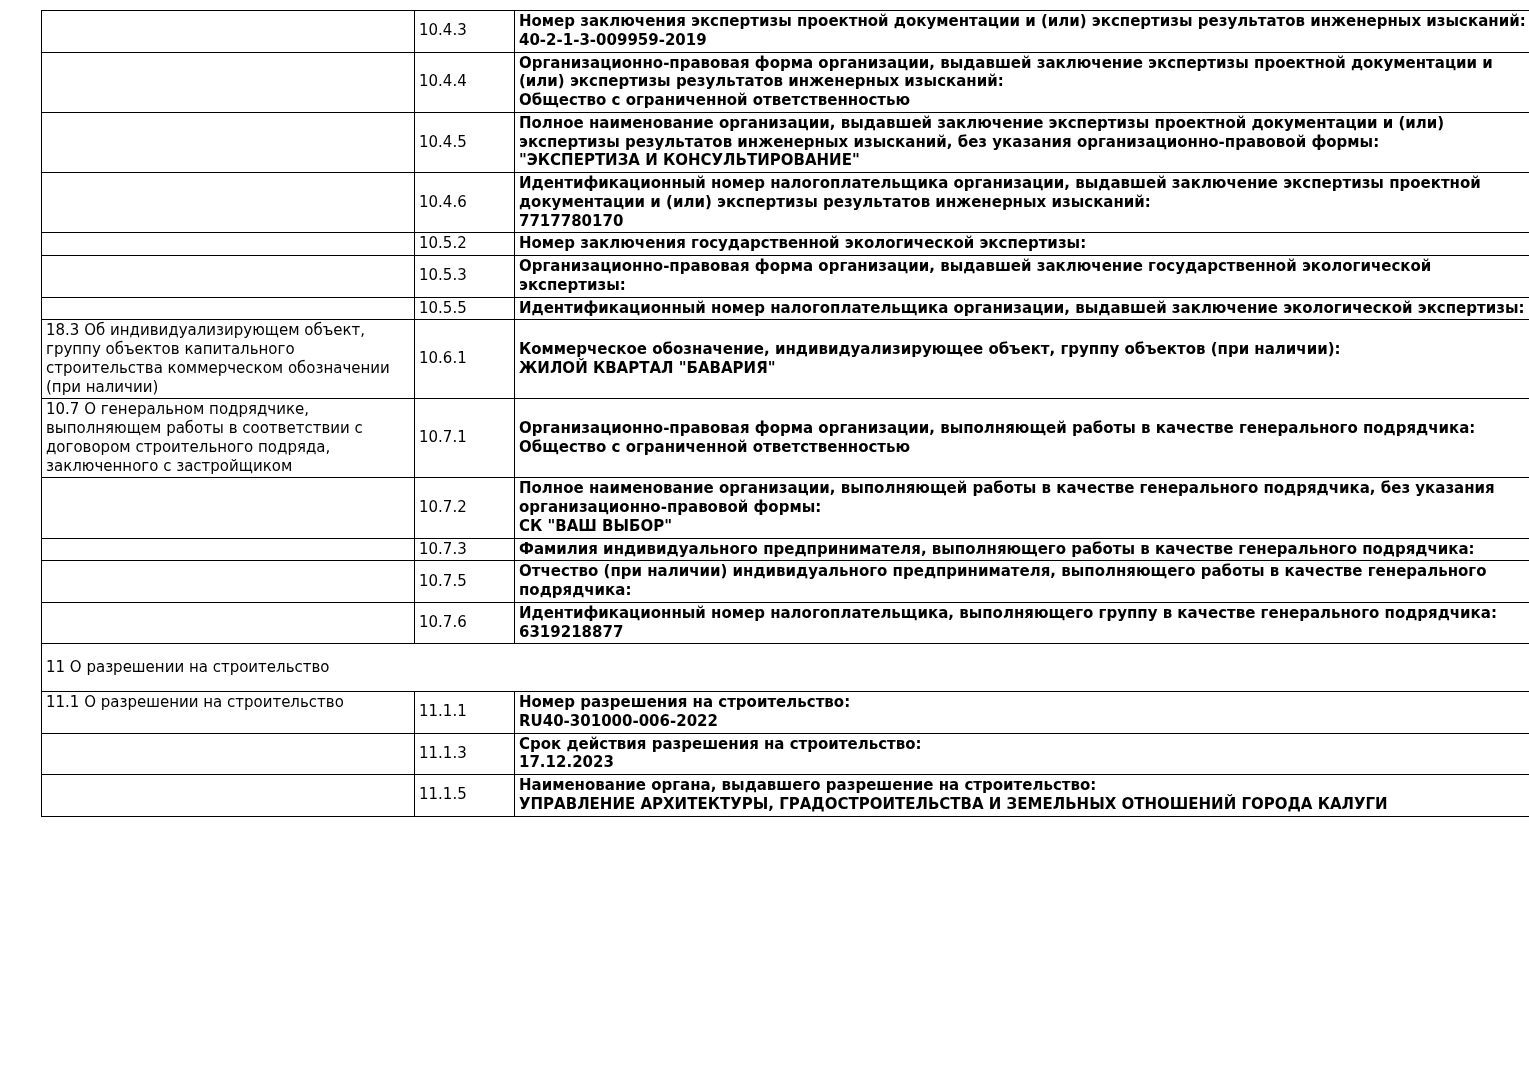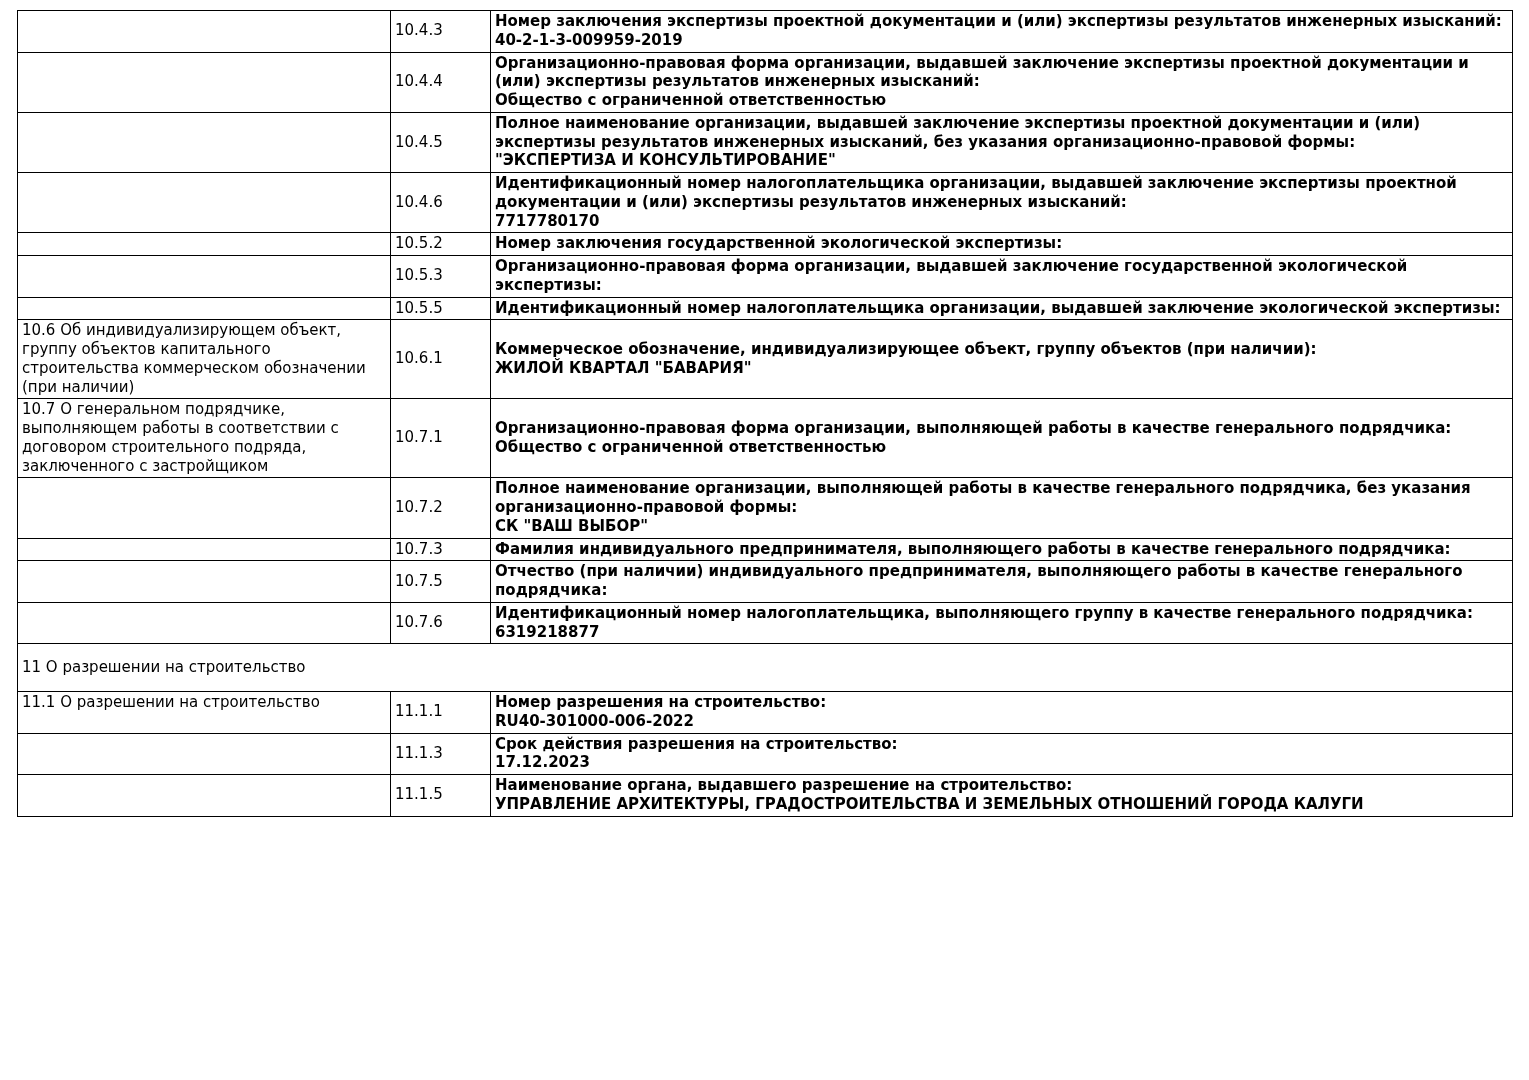--- a/index.html
+++ b/index.html
@@ -10,20 +10,21 @@
   }
   body {
     width: 1529px;
     min-height: 1080px;
     font-family: "DejaVu Sans", "Liberation Sans", sans-serif;
     font-size: 15px;
     color: #000;
   }
   .page {
     padding: 10px 17px 0 17px;
+    margin-left: 24px;
   }
   table.decl-table {
     border-collapse: collapse;
     table-layout: fixed;
     width: 1495px;
   }
   col.c-section { width: 373px; }
   col.c-code    { width: 100px; }
   col.c-content { width: 1022px; }
   td {
@@ -107,21 +108,21 @@
           </td>
         </tr>
         <tr>
           <td class="col-section"></td>
           <td class="col-code">10.5.5</td>
           <td class="col-content">
             <div class="field-label">Идентификационный номер налогоплательщика организации, выдавшей заключение экологической экспертизы:</div>
           </td>
         </tr>
         <tr>
-          <td class="col-section">10.6 Об индивидуализирующем объект, группу объектов капитального строительства коммерческом обозначении (при наличии)</td>
+          <td class="col-section">18.3 Об индивидуализирующем объект, группу объектов капитального строительства коммерческом обозначении (при наличии)</td>
           <td class="col-code">10.6.1</td>
           <td class="col-content">
             <div class="field-label">Коммерческое обозначение, индивидуализирующее объект, группу объектов (при наличии):</div>
             <div class="field-value">ЖИЛОЙ КВАРТАЛ "БАВАРИЯ"</div>
           </td>
         </tr>
         <tr>
           <td class="col-section">10.7 О генеральном подрядчике, выполняющем работы в соответствии с договором строительного подряда, заключенного с застройщиком</td>
           <td class="col-code">10.7.1</td>
           <td class="col-content">

